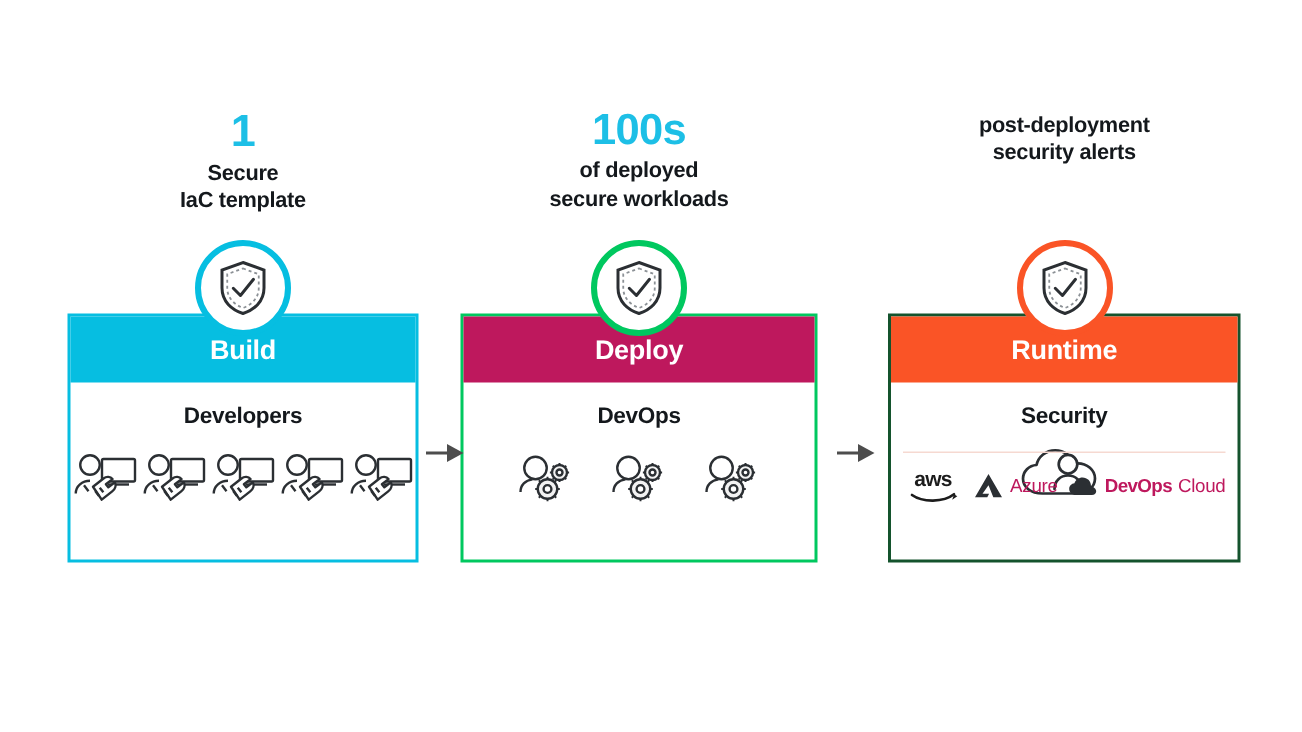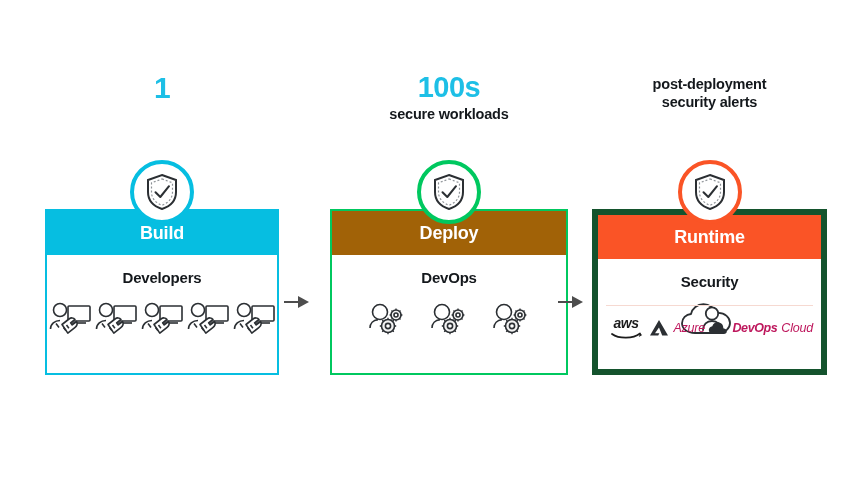--- a/index.html
+++ b/index.html
@@ -7,21 +7,21 @@
     width: 868px; height: 488px;
     background: #ffffff;
     font-family: "Liberation Sans", sans-serif;
     overflow: hidden;
   }
   #stage { position: relative; width: 868px; height: 488px; }
 
   
   .column { position: absolute; top: 0; height: 488px; }
   .col-build   { left: 45px;  width: 234px; }
-  .col-deploy  { left: 330px; width: 238px; }
+  .col-deploy  { left: 307px; width: 238px; }
   .col-runtime { left: 592px; width: 235px; }
 
   
   .stat-block { position: absolute; top: 72px; left: 0; width: 100%; text-align: center; }
   .stat-number {
     font-size: 30px; font-weight: bold; line-height: 1.05;
     color: #1DBFE6; letter-spacing: -0.5px;
   }
   .stat-number.big { font-size: 29px; }
   .stat-caption {
@@ -46,29 +46,29 @@
   .badge svg { display: block; }
 
   
   .panel {
     position: absolute; top: 209px; left: 0; width: 100%; height: 166px;
     background: #ffffff;
     z-index: 2;
   }
   .panel.cyan   { border: 2px solid #06BEE1; }
   .panel.green  { border: 2px solid #00C85F; }
-  .panel.orange { border: 6px solid #14532d; }
+  .panel.orange { border: 2px solid #14532d; }
 
   .panel-header {
     height: 44px;
     display: flex; align-items: center; justify-content: center;
     color: #ffffff; font-size: 18px; font-weight: bold; letter-spacing: -0.2px;
   }
   .panel-header.cyan   { background: #06BEE1; }
-  .panel-header.green  { background: #a16207; }
+  .panel-header.green  { background: #be185d; }
   .panel-header.orange { background: #FA5426; }
 
   .panel-body {
     height: 90px;
     display: flex; flex-direction: column; align-items: center;
     padding-top: 14px;
     position: relative;
   }
   .role-label {
     font-size: 15px; font-weight: bold; color: #14181c; letter-spacing: -0.2px;
@@ -80,21 +80,21 @@
   .icon-row.devops { gap: 22px; margin-top: 16px; }
   .icon-row svg { display: block; }
 
   .cloud-person { margin-top: 10px; }
 
   
   .provider-strip {
     position: absolute; left: 8px; right: 8px; bottom: 8px;
     border-top: 1px solid #f6d9d1;
     padding-top: 9px;
-    display: flex; align-items: center; justify-content: space-between; font-style: italic;
+    display: flex; align-items: center; justify-content: space-between;
   }
   .provider { display: flex; align-items: center; gap: 4px; }
   .provider-name {
     font-size: 12.5px; color: #be185d; font-weight: 500; letter-spacing: -0.2px;
   }
   .provider-name.gc-strong { font-weight: bold; letter-spacing: -0.4px; }
   .provider-name.gc-light { font-weight: 400; }
   .provider svg { display: block; }
 
   
@@ -104,20 +104,24 @@
 </style>
 </head>
 <body>
 
 <div id="stage">
 
   <div class="column col-build">
 
     <div class="stat-block">
       <div class="stat-number">1</div>
+      <div class="stat-caption">
+        <div>Secure</div>
+        <div>IaC template</div>
+      </div>
     </div>
 
     <div class="badge cyan">
       <svg width="34" height="38" viewBox="0 0 34 38" fill="none">
         <path d="M17 2 L31 7 V19 C31 28 24.5 33.5 17 36 C9.5 33.5 3 28 3 19 V7 Z" stroke="#2b2f33" stroke-width="2" fill="#ffffff"></path>
         <path d="M17 6 L27.5 9.8 V19 C27.5 25.8 22.6 30.2 17 32.3 C11.4 30.2 6.5 25.8 6.5 19 V9.8 Z" stroke="#8c9196" stroke-width="1.2" stroke-dasharray="2 2" fill="none"></path>
         <path d="M10.5 19.2 L15.3 24 L24 13.2" stroke="#2b2f33" stroke-width="2" fill="none" stroke-linecap="round" stroke-linejoin="round"></path>
       </svg>
     </div>
 
@@ -191,20 +195,21 @@
       <path d="M0 7 H16" stroke="#4D4D4D" stroke-width="2"></path>
       <path d="M14 1 L25 7 L14 13 Z" fill="#4D4D4D"></path>
     </svg>
   </div>
 
   <div class="column col-deploy">
 
     <div class="stat-block">
       <div class="stat-number big">100s</div>
       <div class="stat-caption">
+        <div>of deployed</div>
         <div>secure workloads</div>
       </div>
     </div>
 
     <div class="badge green">
       <svg width="34" height="38" viewBox="0 0 34 38" fill="none">
         <path d="M17 2 L31 7 V19 C31 28 24.5 33.5 17 36 C9.5 33.5 3 28 3 19 V7 Z" stroke="#2b2f33" stroke-width="2" fill="#ffffff"></path>
         <path d="M17 6 L27.5 9.8 V19 C27.5 25.8 22.6 30.2 17 32.3 C11.4 30.2 6.5 25.8 6.5 19 V9.8 Z" stroke="#8c9196" stroke-width="1.2" stroke-dasharray="2 2" fill="none"></path>
         <path d="M10.5 19.2 L15.3 24 L24 13.2" stroke="#2b2f33" stroke-width="2" fill="none" stroke-linecap="round" stroke-linejoin="round"></path>
       </svg>

